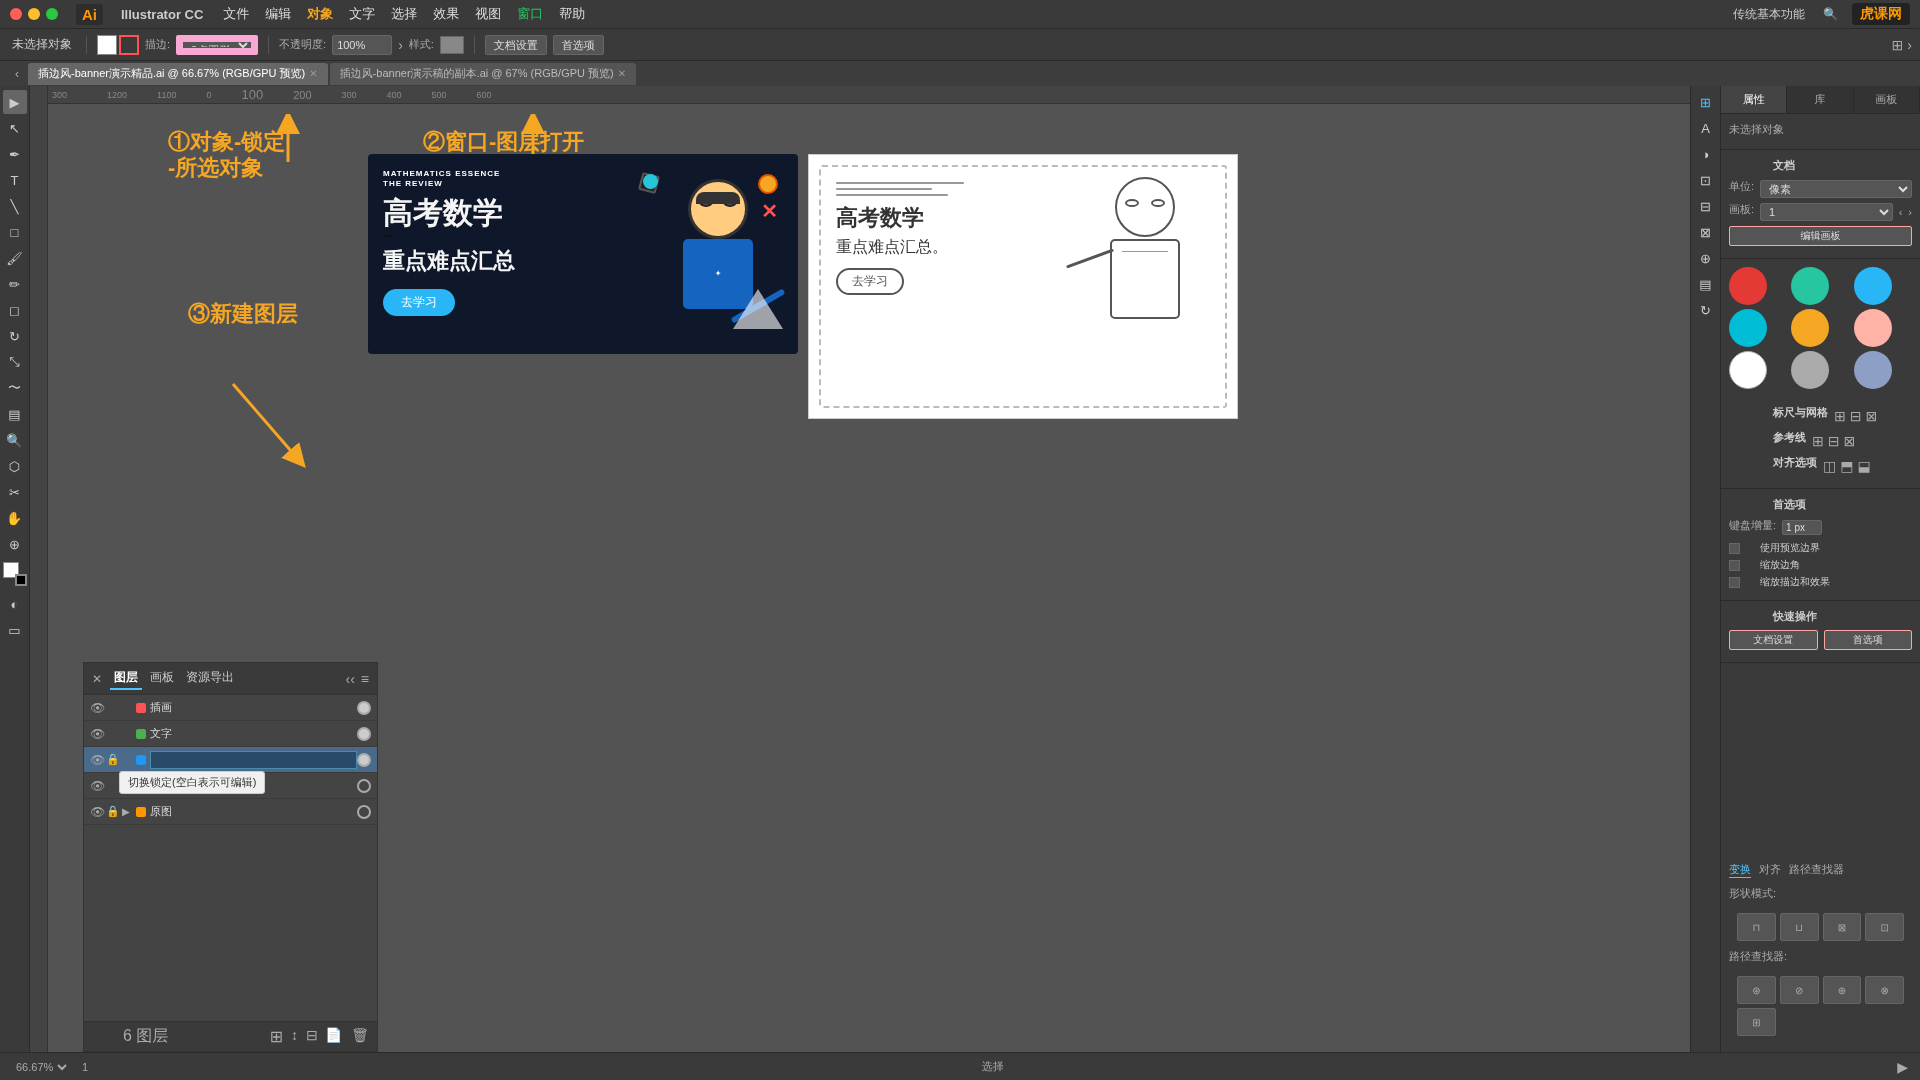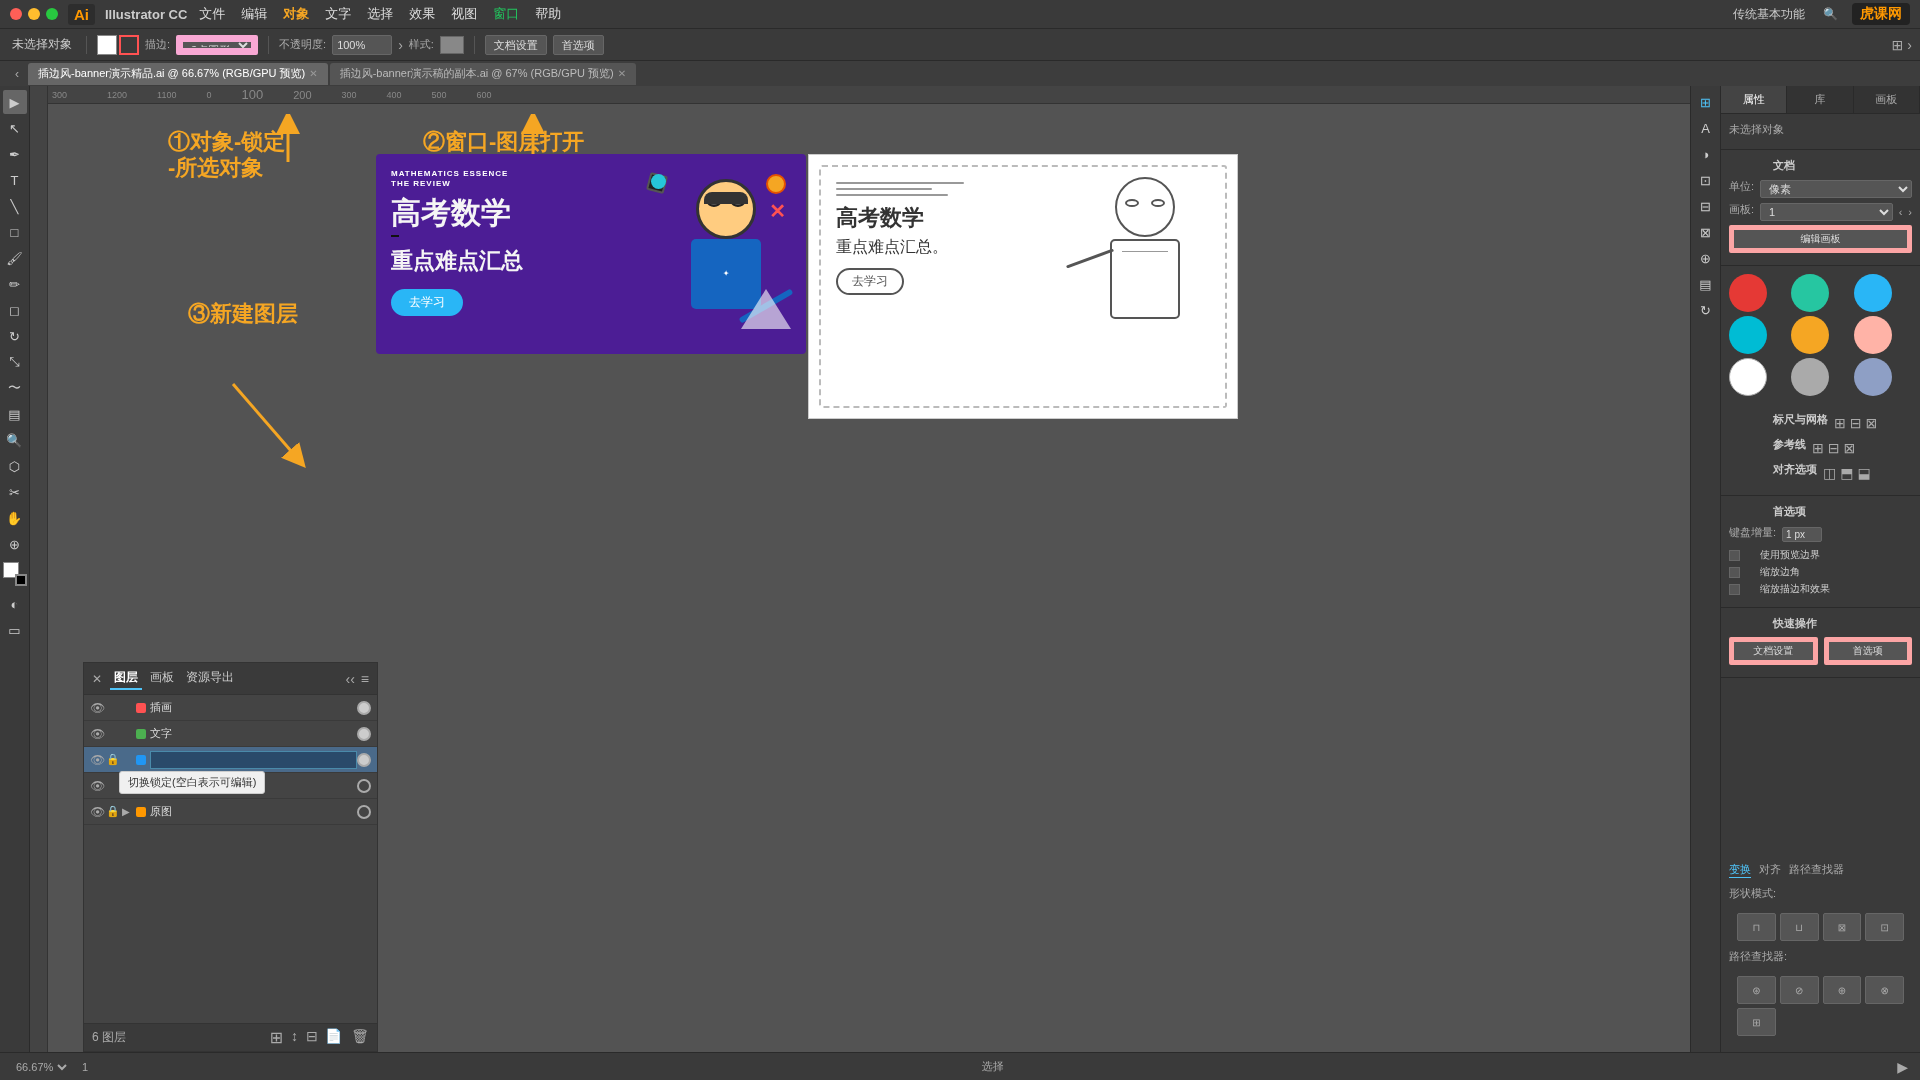--- a/index.html
+++ b/index.html
@@ -5,21 +5,21 @@
     * { margin: 0; padding: 0; box-sizing: border-box; }
     body { width: 1920px; height: 1080px; overflow: hidden; font-family: 'Arial', sans-serif; background: #535353; }
 
     
     .mac-menubar {
       height: 28px;
       background: #3a3a3a;
       display: flex;
       align-items: center;
       padding: 0 10px;
-      gap: 4px;
+      gap: 12px;
       position: relative;
       z-index: 100;
     }
     .mac-dots { display: flex; gap: 6px; margin-right: 6px; }
     .mac-dot { width: 12px; height: 12px; border-radius: 50%; }
     .mac-dot.red { background: #ff5f57; }
     .mac-dot.yellow { background: #ffbd2e; }
     .mac-dot.green { background: #28c840; }
     .ai-logo {
       background: #2d2d2d;
@@ -203,21 +203,21 @@
       color: #ddd;
       border: 1px solid #666;
       font-size: 11px;
       padding: 1px 4px;
       border-radius: 2px;
       flex: 1;
     }
     .rp-btn {
       background: #555;
       color: #ddd;
-      border: 5px solid #fca5a5;
+      border: 1px solid #fca5a5;
       font-size: 10px;
       padding: 2px 6px;
       border-radius: 2px;
       cursor: pointer;
       width: 100%;
       margin-bottom: 4px;
     }
     .color-swatch-grid {
       display: grid;
       grid-template-columns: repeat(3, 1fr);
@@ -307,21 +307,21 @@
     .layer-visibility-dot { width: 14px; height: 14px; border-radius: 50%; border: 2px solid #aaa; margin-left: auto; }
     .layer-visibility-dot.filled { background: #ccc; }
     .layers-footer {
       background: #3a3a3a;
       padding: 4px 8px;
       display: flex;
       align-items: center;
       gap: 6px;
       border-top: 1px solid #333;
     }
-    .layers-footer-text { color: #aaa; font-size: 12px; }
+    .layers-footer-text { color: #aaa; font-size: 16px; margin-left: 31px; }
     .layers-footer-actions { margin-left: auto; display: flex; gap: 8px; }
 
     
     .tooltip {
       position: absolute;
       background: #f0f0f0;
       border: 1px solid #ccc;
       color: #333;
       font-size: 11px;
       padding: 3px 8px;
@@ -510,21 +510,21 @@
 
       <svg style="position:absolute;top:270px;left:175px;pointer-events:none;" width="100" height="100">
         <defs>
           <marker id="ah3" markerWidth="8" markerHeight="8" refX="4" refY="4" orient="auto">
             <path d="M0,0 L8,4 L0,8 Z" fill="#f5a623"></path>
           </marker>
         </defs>
         <path d="M10,10 L75,85" stroke="#f5a623" stroke-width="3" fill="none" marker-end="url(#ah3)"></path>
       </svg>
 
-      <div style="position:absolute;top:50px;left:328px;width:430px;height:200px;background:#4c1d95;border-radius:4px;overflow:hidden;">
+      <div style="position:absolute;top:50px;left:320px;width:430px;height:200px;background:#0f172a;border-radius:4px;overflow:hidden;">
         <div style="padding:15px;display:flex;height:100%;position:relative;">
           <div style="flex:1;">
             <div style="color:#fff;font-size:8px;font-weight:bold;letter-spacing:1px;margin-bottom:1px;">MATHEMATICS ESSENCE</div>
             <div style="color:#fff;font-size:8px;font-weight:bold;letter-spacing:1px;margin-bottom:8px;">THE REVIEW</div>
             
             <div style="position:absolute;top:20px;right:140px;width:18px;height:18px;background:#222;border-radius:2px;transform:rotate(15deg);border:2px solid #555;"></div>
             <div style="color:#f5f5f5;font-size:30px;font-weight:900;line-height:1.1;margin-bottom:2px;">高考数学</div>
             <div style="background:#111;color:#fff;display:inline-block;padding:1px 4px;font-size:10px;font-weight:bold;margin-bottom:8px;"></div>
             <div style="color:#f5f5f5;font-size:22px;font-weight:900;line-height:1.1;margin-bottom:16px;">重点难点汇总</div>
             <div style="background:#29b6f6;color:#fff;border:none;border-radius:20px;padding:5px 18px;font-size:12px;display:inline-block;cursor:pointer;">去学习</div>

